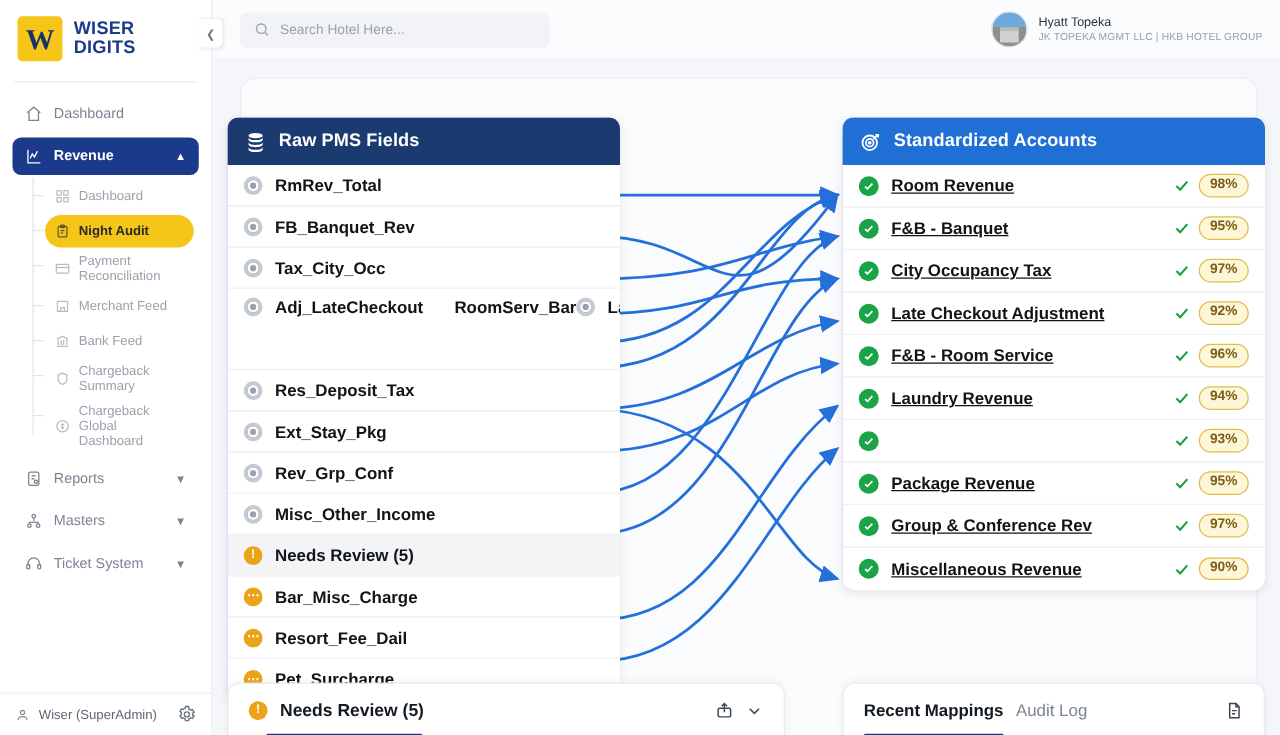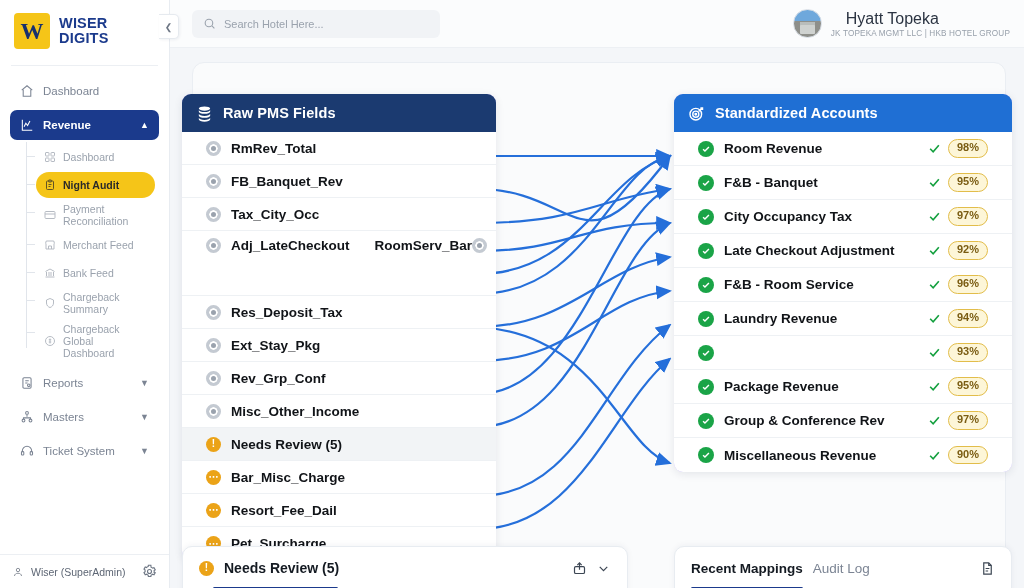--- a/index.html
+++ b/index.html
@@ -91,21 +91,21 @@
   .hotel-avatar {
     width:29px; height:29px; border-radius:50%; overflow:hidden;
     background:linear-gradient(#6ea8dc 0 42%, #8e8f8a 42% 100%);
     position:relative; flex:0 0 29px; border:1px solid #d8dee6;
   }
   .hotel-avatar:after {
     content:""; position:absolute; left:6px; right:6px; bottom:3px; height:12px;
     background:#cfd2d0; border-radius:1px;
     box-shadow: inset 0 3px 0 #b9bdbb;
   }
-  .hotel-name { font-size:16px; color:#2b3442; line-height:1.25;margin-left:15px; }
+  .hotel-name { font-size:10px; color:#2b3442; line-height:1.25; }
   .hotel-sub { font-size:8.2px; color:#98a0ab; letter-spacing:.15px; }
 
   .canvas { position:relative; height:540px; padding:14px 18px 0 22px; }
 
   .board {
     position:absolute; left:22px; top:14px; right:18px; bottom:-2px;
     background:#fafbfc; border:1px solid #eaeef3; border-radius:12px;
   }
 
   
@@ -118,21 +118,21 @@
     height:38px; display:flex; align-items:center; gap:10px; padding:0 14px;
     color:#fff; font-size:14.5px; font-weight:bold; letter-spacing:.1px;
   }
   .panel-head svg { width:17px; height:17px; flex:0 0 17px; }
   .panel.left { left:12px; top:46px; width:314px; }
   .panel.left .panel-head { background:#1b3a70; }
   .panel.right { right:12px; top:46px; width:338px; }
   .panel.right .panel-head { background:#1f6fd4; }
 
   .row {
-    display:flex; align-items:center; gap:10px; height:33px; padding:0 24px;
+    display:flex; align-items:center; gap:10px; height:33px; padding:0 13px;
     border-bottom:1px solid #eef1f4; font-size:13.5px; color:#111418; font-weight:bold;
     background:#fff; position:relative;
   }
   .row:last-child { border-bottom:none; }
   .row.shaded { background:#f2f4f6; }
   .row.tall { height:65px; align-items:flex-start; padding-top:4px; }
 
   .bullet { width:15px; height:15px; flex:0 0 15px; border-radius:50%;
     border:3px solid #c4cad2; background:#9aa2ad; box-shadow:inset 0 0 0 2px #fff; }
   .dot-amber {
@@ -144,21 +144,21 @@
     width:16px; height:16px; flex:0 0 16px; border-radius:50%; background:#1aa447;
     display:flex; align-items:center; justify-content:center;
   }
   .dot-green svg { width:10px; height:10px; }
 
   .stack { display:flex; flex-direction:row; gap:0; }
   .stack .sub-row { display:flex; align-items:center; gap:10px; height:20px; font-size:13.5px; }
   .stack .sub-row.indent { padding-left:25px; }
 
   .right .row { height:34px; }
-  .right .row .label { flex:1; }
+  .right .row .label { flex:1;text-decoration:underline; }
   .meta { margin-left:auto; display:flex; align-items:center; gap:7px; }
   .check { width:13px; height:13px; color:#14a03f; }
   .pct {
     background:#fdf6d8; border:1px solid #e2bd4a; color:#7a5c12;
     font-size:11px; font-weight:bold; border-radius:11px; padding:1px 8px 2px 8px;
     line-height:1.25;
   }
 
   
   .card {

